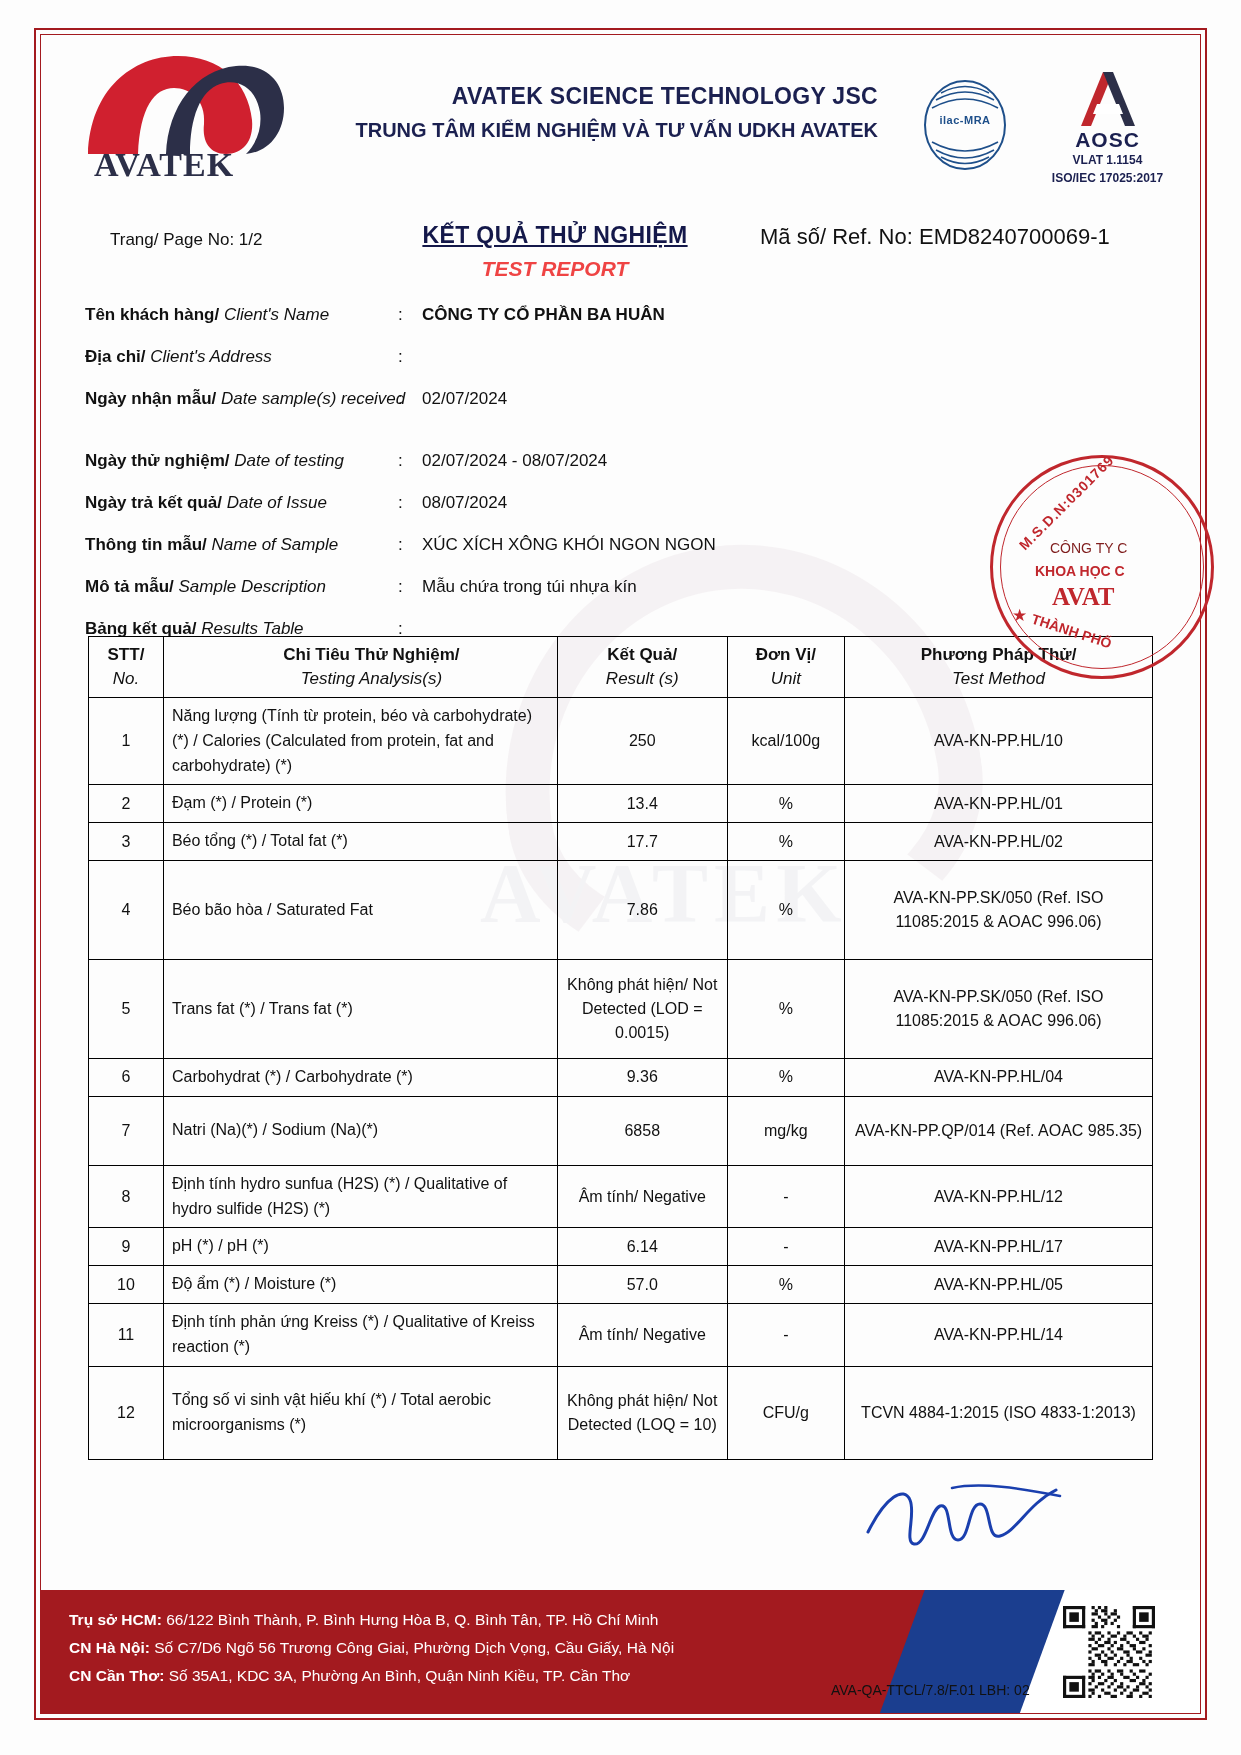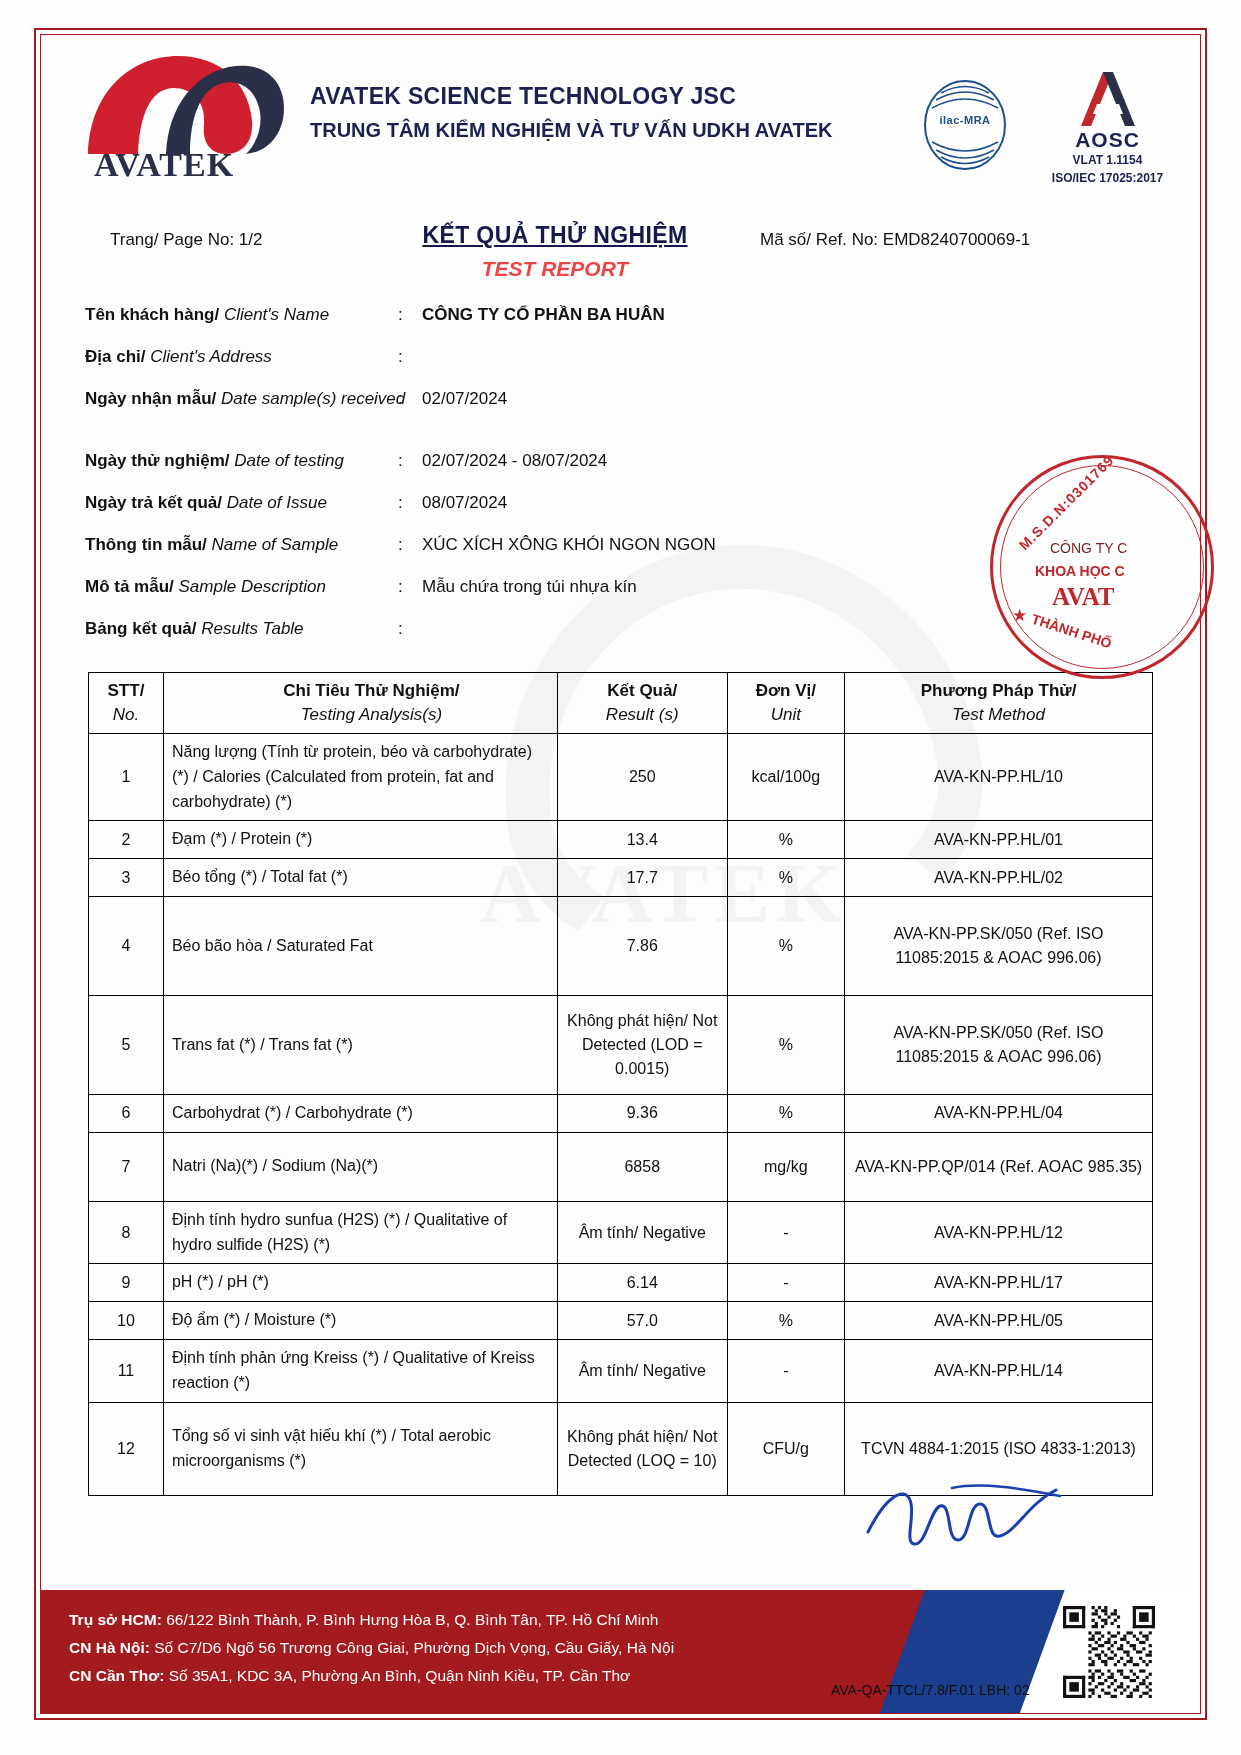--- a/index.html
+++ b/index.html
@@ -97,24 +97,24 @@
     left: 24px;
     top: 96px;
     font-size: 34px;
     font-weight: bold;
     letter-spacing: 1px;
     color: #2c2f48;
     font-family: "Liberation Serif", serif;
   }
   .company-block {
     position: absolute;
-    left: 250px;
+    left: 238px;
     top: 33px;
     width: 580px;
-    text-align: left;
+    text-align: right;
   }
   .company-name {
     font-size: 23px;
     font-weight: bold;
     color: #1b2050;
     letter-spacing: 0.3px;
   }
   .company-sub {
     margin-top: 9px;
     font-size: 20px;
@@ -203,22 +203,22 @@
   .title-en {
     margin-top: 8px;
     font-size: 21px;
     font-weight: bold;
     font-style: italic;
     color: #ef4444;
   }
   .refno {
     position: absolute;
     left: 700px;
-    top: 8px;
-    font-size: 17px;
+    top: 2px;
+    font-size: 22px;
   }
 
   
   .info {
     position: absolute;
     left: 60px;
     top: 305px;
     width: 1120px;
   }
   .info-row {
@@ -303,21 +303,21 @@
   }
   .stamp .star {
     position: absolute; left: 22px; top: 150px;
     font-size: 17px; color: #c0272d;
   }
 
   
   .table-wrap {
     position: absolute;
     left: 88px;
-    top: 672px;
+    top: 636px;
     width: 1065px;
   }
   table.results {
     border-collapse: collapse;
     width: 1065px;
     font-size: 16px;
   }
   table.results th, table.results td {
     border: 1px solid #000;
     padding: 6px 8px;

